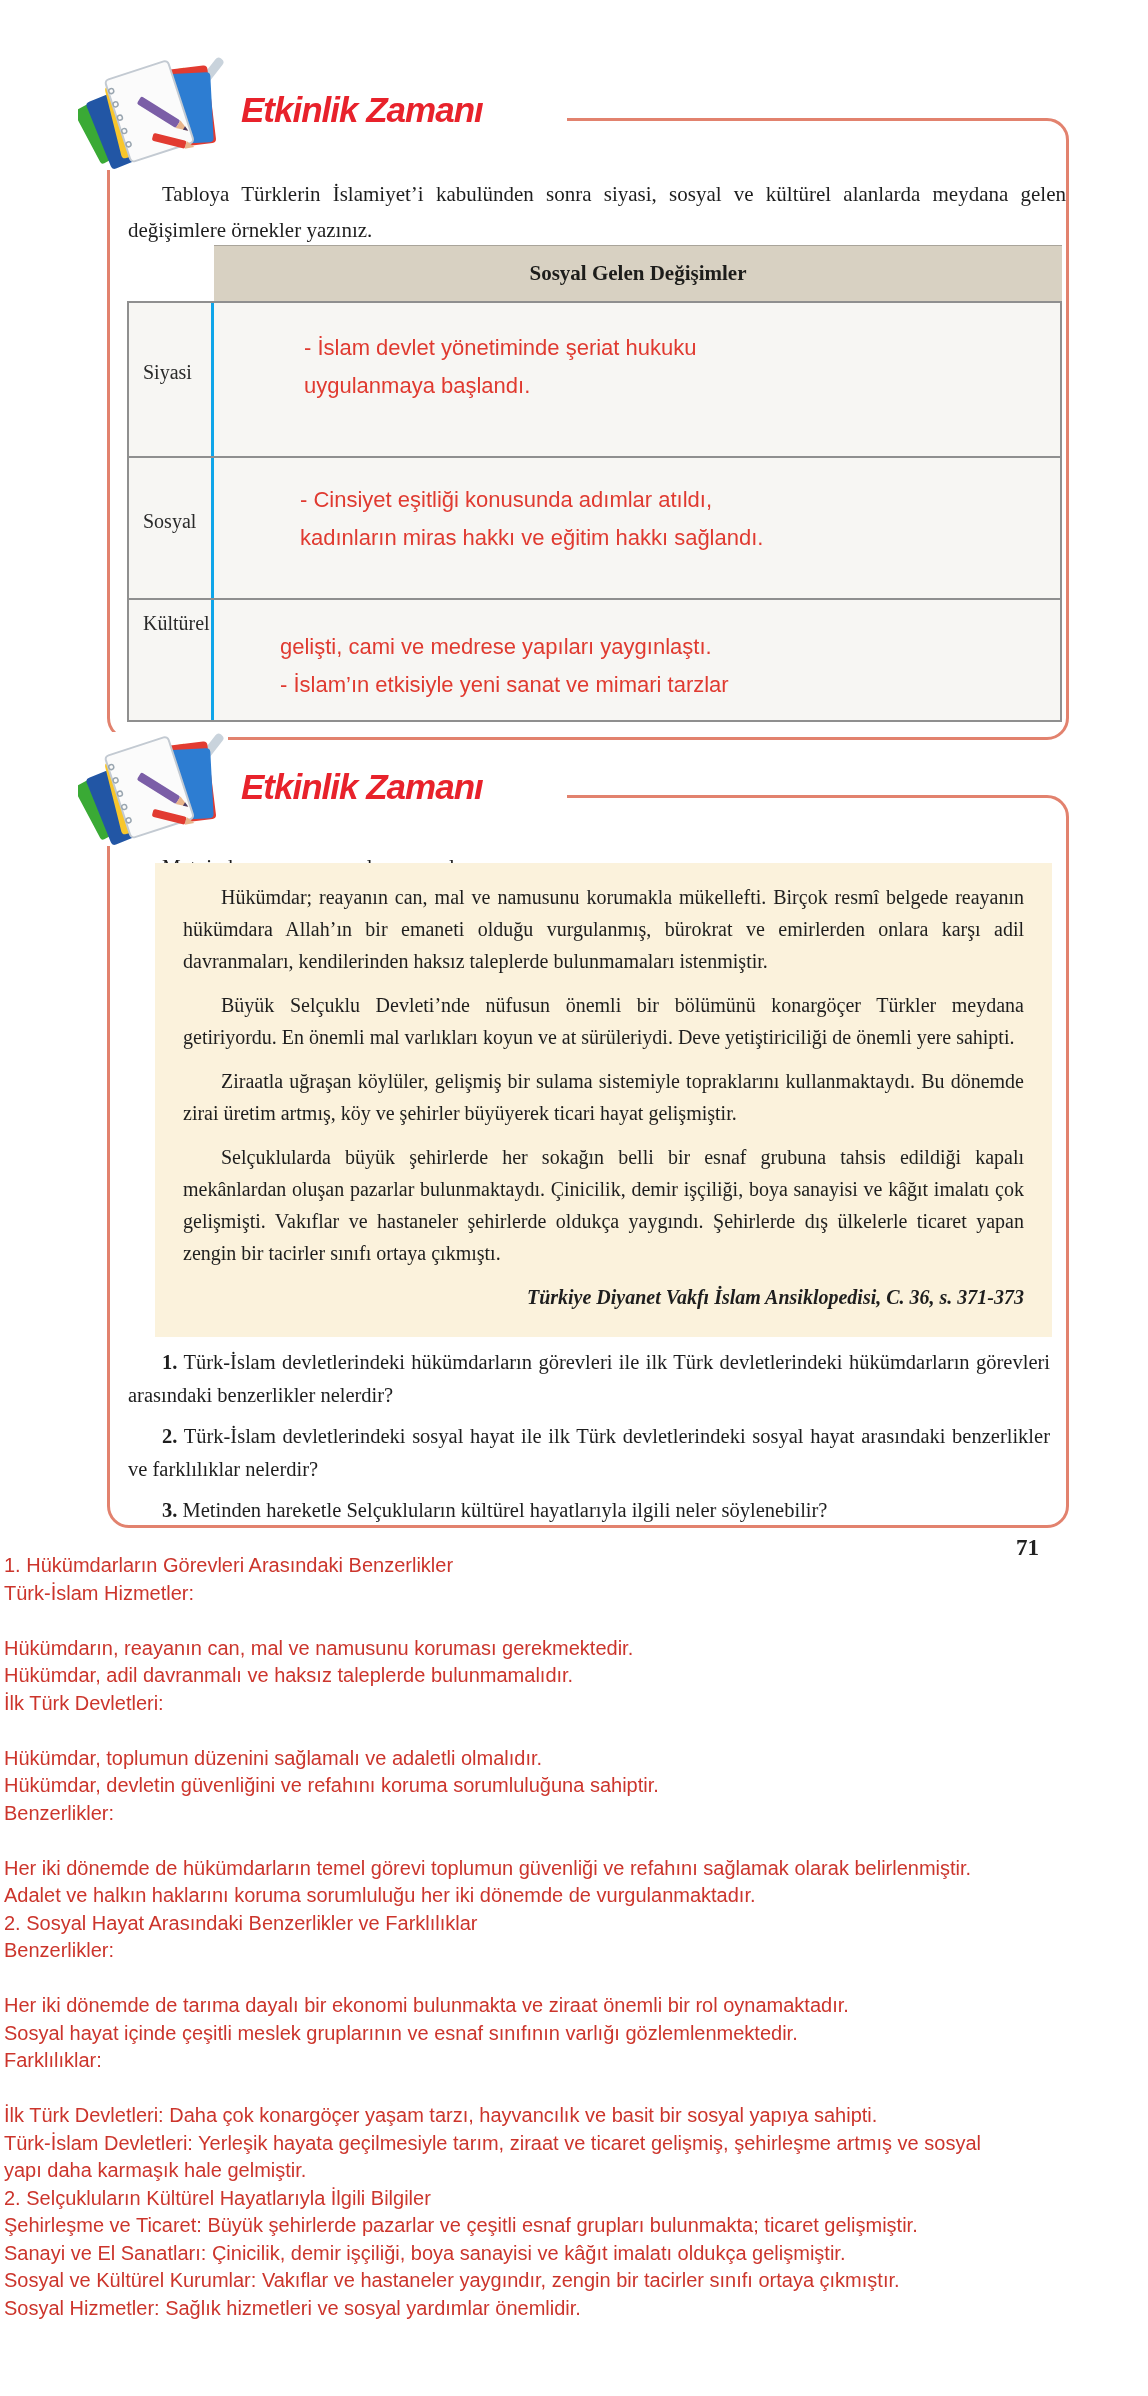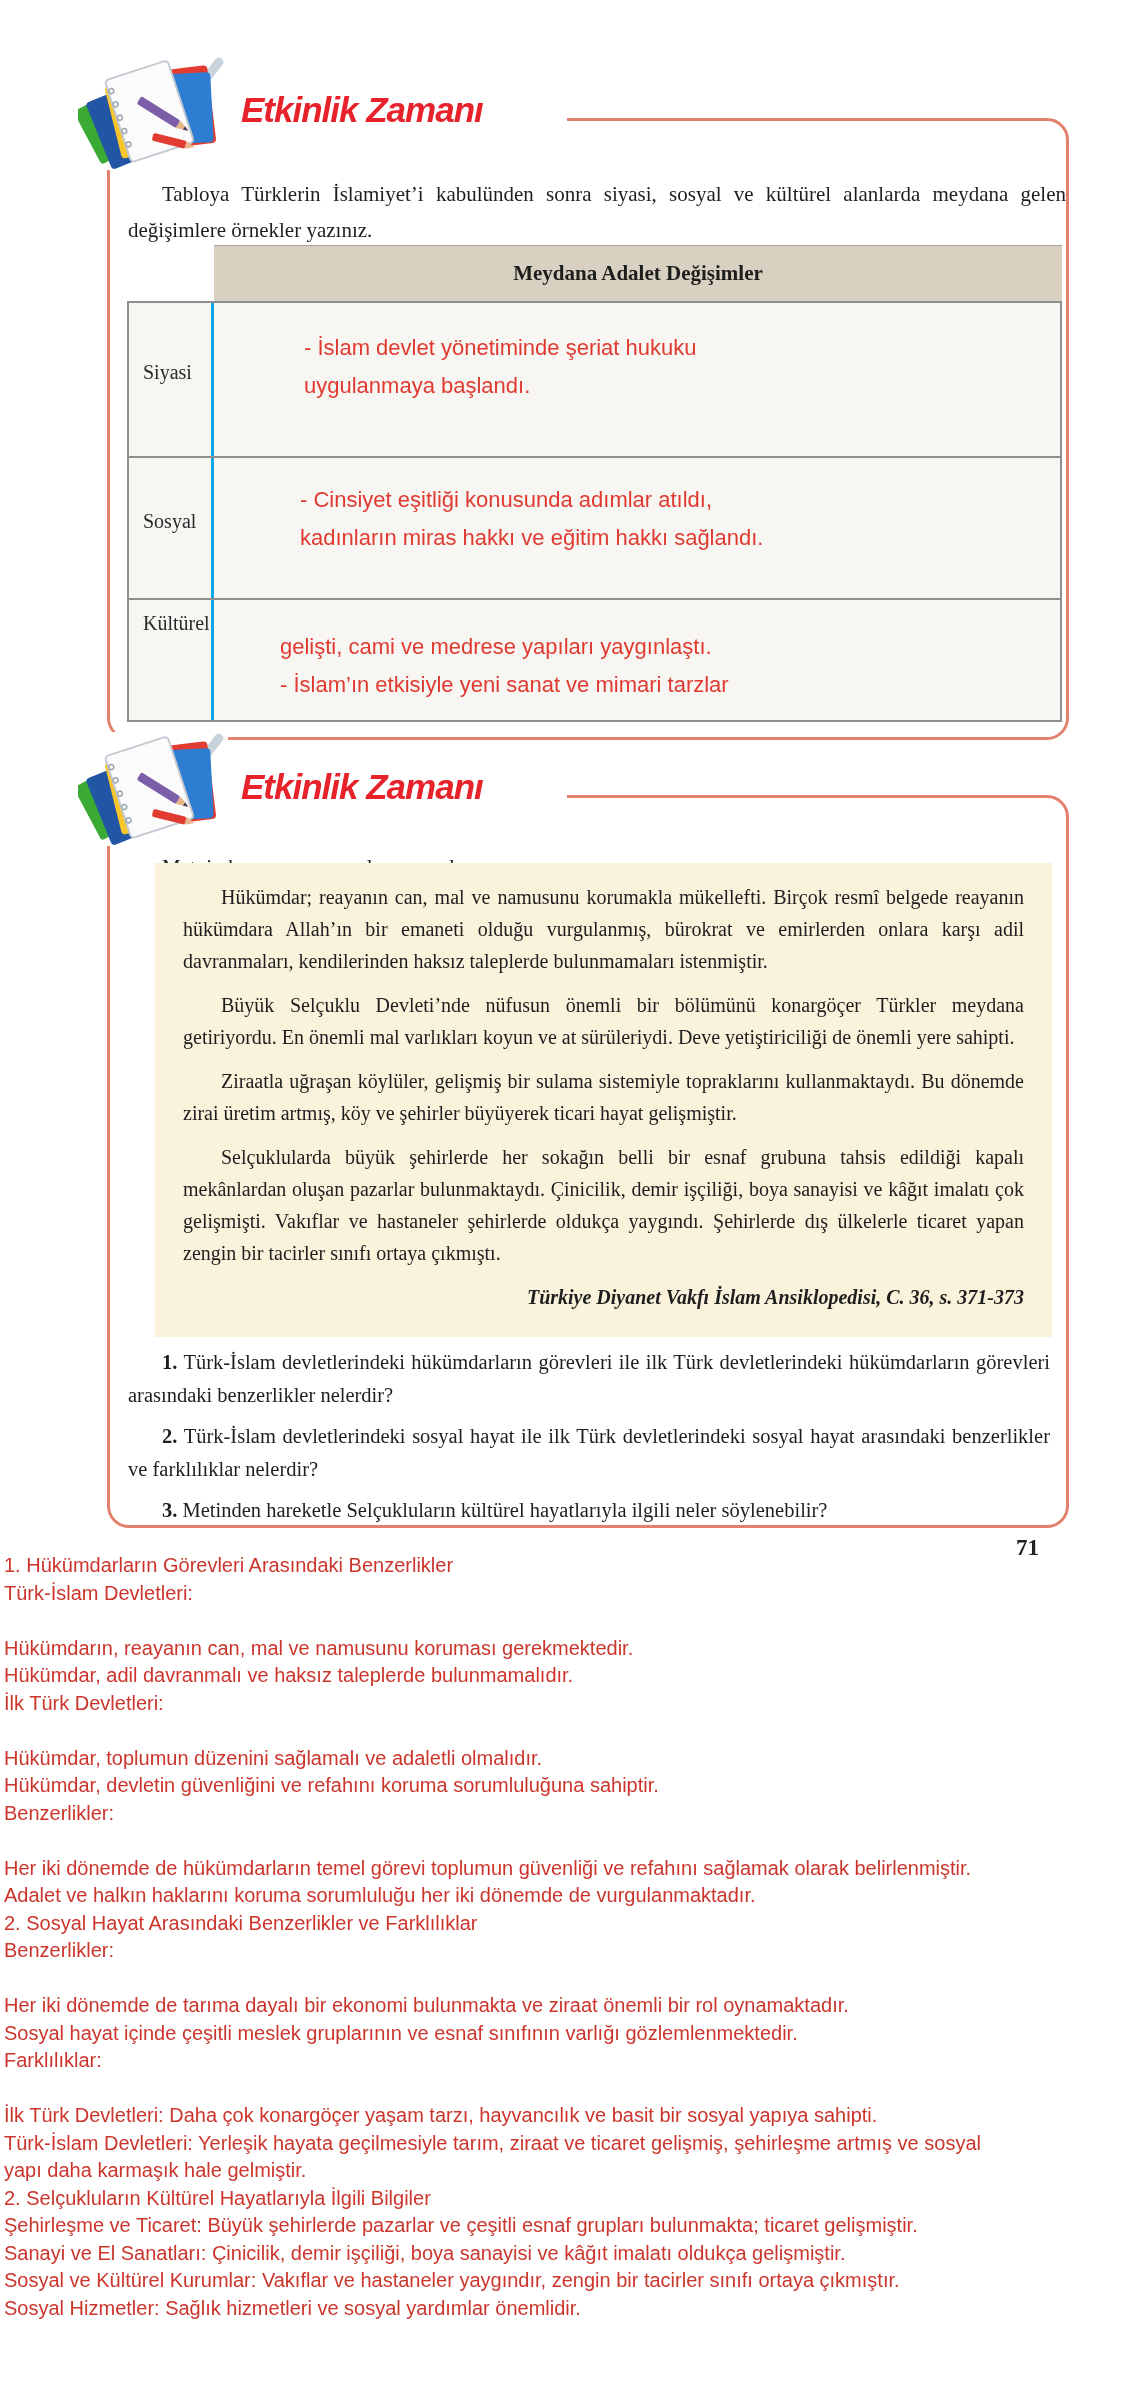--- a/index.html
+++ b/index.html
@@ -95,21 +95,21 @@
   .answers .line{height:27.5px;white-space:nowrap;overflow:visible;}
 </style>
 </head>
 <body>
 
 <div class="act-box" id="act1-box">
   <p class="instruction">Tabloya Türklerin İslamiyet’i kabulünden sonra siyasi, sosyal ve kültürel alanlarda meydana gelen değişimlere örnekler yazınız.</p>
 
   <div class="tbl">
     <div class="tbl-header">
-      <span>Meydana Adalet Değişimler</span>
+      <span>Sosyal Gelen Değişimler</span>
     </div>
     <div class="tbl-body">
       <div class="tbl-row" id="row-siyasi">
         <div class="tbl-label">Siyasi</div>
         <div class="tbl-content">
           <div>- İslam devlet yönetiminde şeriat hukuku</div>
           <div>uygulanmaya başlandı.</div>
         </div>
       </div>
       <div class="tbl-row" id="row-sosyal">
@@ -210,21 +210,21 @@
   </svg>
 </span>
 
 <div class="act-title" id="title1">Etkinlik Zamanı</div>
 <div class="act-title" id="title2">Etkinlik Zamanı</div>
 
 <div class="page-number">71</div>
 
 <div class="answers" id="answers-overlay">
     <div class="line">1. Hükümdarların Görevleri Arasındaki Benzerlikler</div>
-    <div class="line">Türk-İslam Devletleri:</div>
+    <div class="line">Türk-İslam Hizmetler:</div>
     <div class="line"></div>
     <div class="line">Hükümdarın, reayanın can, mal ve namusunu koruması gerekmektedir.</div>
     <div class="line">Hükümdar, adil davranmalı ve haksız taleplerde bulunmamalıdır.</div>
     <div class="line">İlk Türk Devletleri:</div>
     <div class="line"></div>
     <div class="line">Hükümdar, toplumun düzenini sağlamalı ve adaletli olmalıdır.</div>
     <div class="line">Hükümdar, devletin güvenliğini ve refahını koruma sorumluluğuna sahiptir.</div>
     <div class="line">Benzerlikler:</div>
     <div class="line"></div>
     <div class="line">Her iki dönemde de hükümdarların temel görevi toplumun güvenliği ve refahını sağlamak olarak belirlenmiştir.</div>

